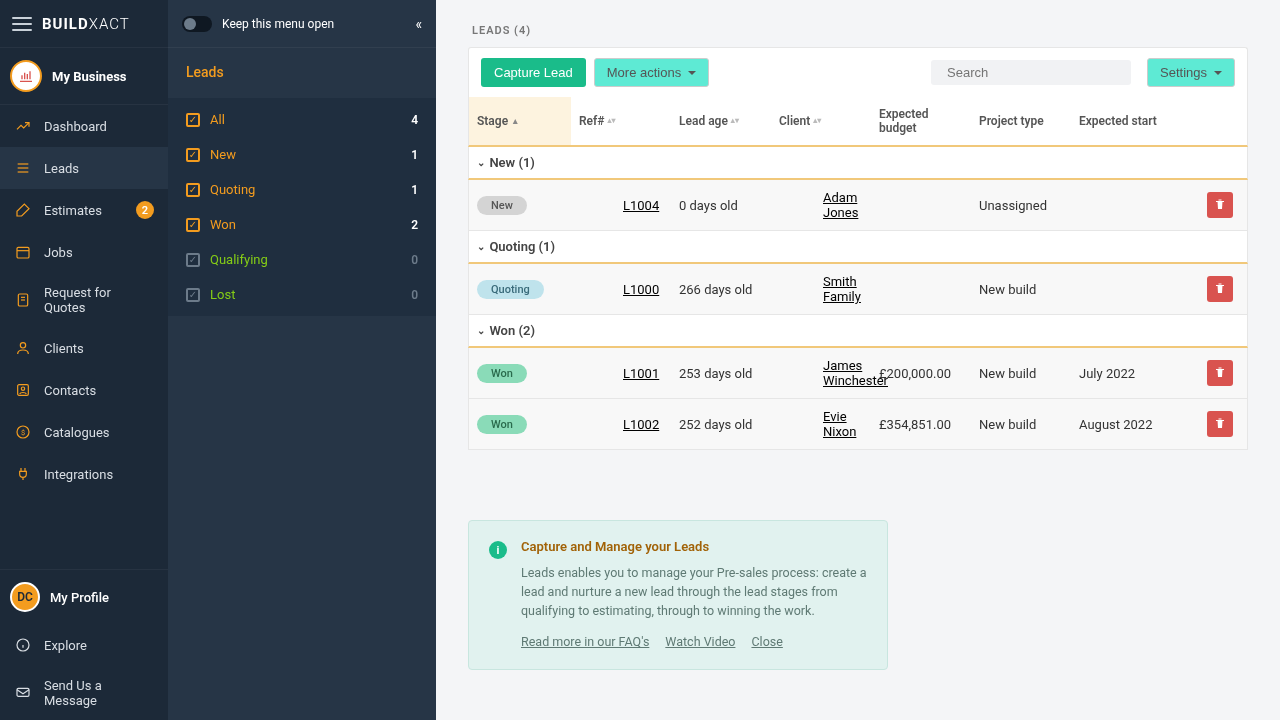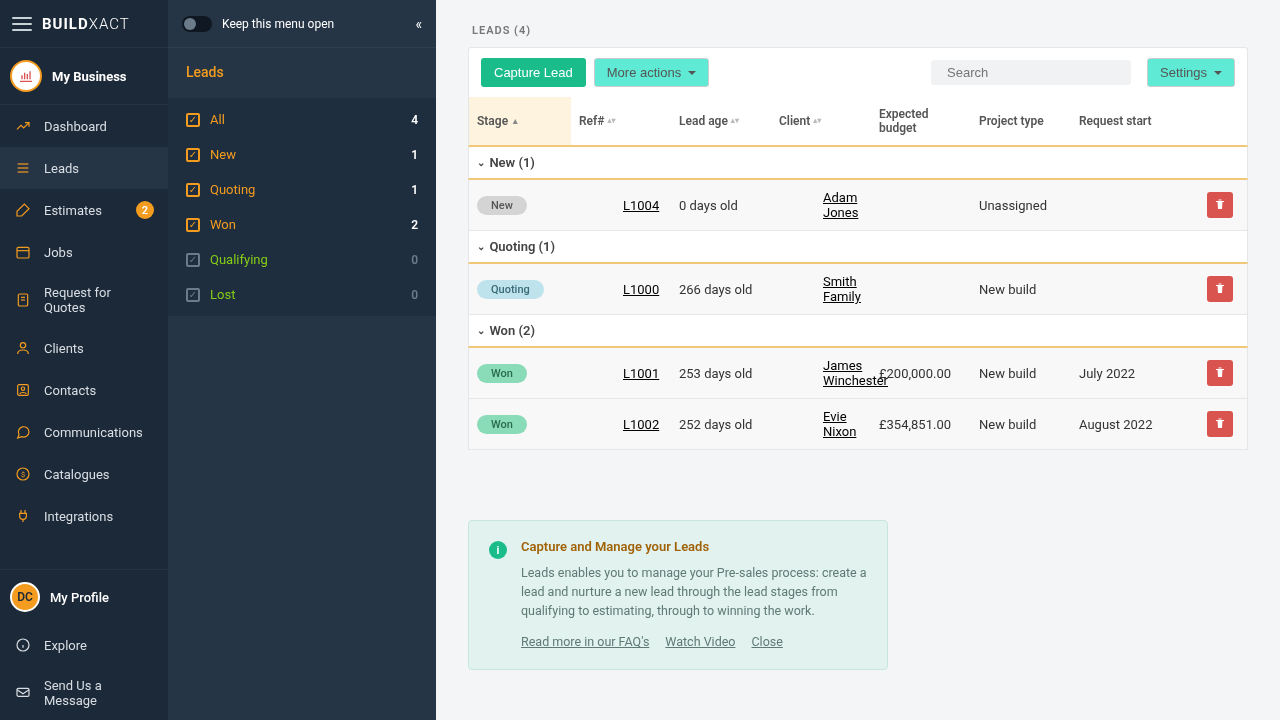--- a/index.html
+++ b/index.html
@@ -251,28 +251,20 @@
             <rect x="4" y="4" width="16" height="16" rx="2"></rect>
             <circle cx="12" cy="10" r="2.5"></circle>
             <path d="M7 18c1-3 9-3 10 0"></path>
           </svg>
         </span>
       <span>Contacts</span>
     </div>
     <div class="nav-item">
       <span class="nav-icon">
           <svg viewBox="0 0 24 24">
-            <path d="M21 12a8 8 0 0 1-11 7l-6 2 2-5a8 8 0 1 1 15-4z"></path>
-          </svg>
-        </span>
-      <span>Communications</span>
-    </div>
-    <div class="nav-item">
-      <span class="nav-icon">
-          <svg viewBox="0 0 24 24">
             <circle cx="12" cy="12" r="9"></circle>
             <text x="12" y="16" text-anchor="middle" font-size="11" fill="#f39c1f" stroke="none">$</text>
           </svg>
         </span>
       <span>Catalogues</span>
     </div>
     <div class="nav-item">
       <span class="nav-icon">
           <svg viewBox="0 0 24 24">
             <path d="M9 3v5M15 3v5M7 8h10v4a5 5 0 0 1-10 0V8zM12 17v4"></path>
@@ -383,21 +375,21 @@
     <div class="th col-age">
         <span>Lead age</span>
         <span class="sort-icons">▴▾</span>
       </div>
     <div class="th col-client">
         <span>Client</span>
         <span class="sort-icons">▴▾</span>
       </div>
     <div class="th col-budget">Expected budget</div>
     <div class="th col-type">Project type</div>
-    <div class="th col-start">Request start</div>
+    <div class="th col-start">Expected start</div>
     <div class="th col-actions"></div>
   </div>
 
   <div id="table-body">
       <div class="group-row">
         <span class="group-chevron">⌄</span>
         <span>New (1)</span>
       </div>
       <div class="data-row">
         <div class="td col-stage">

